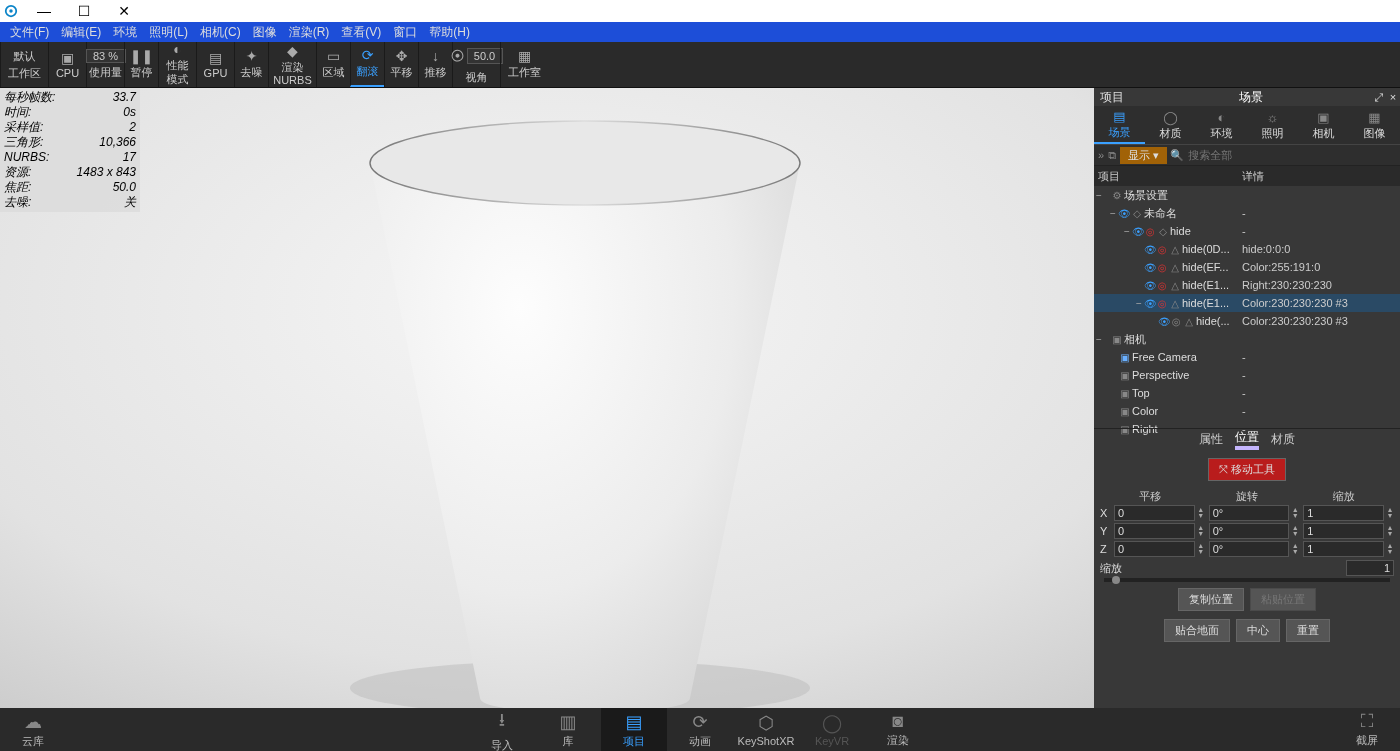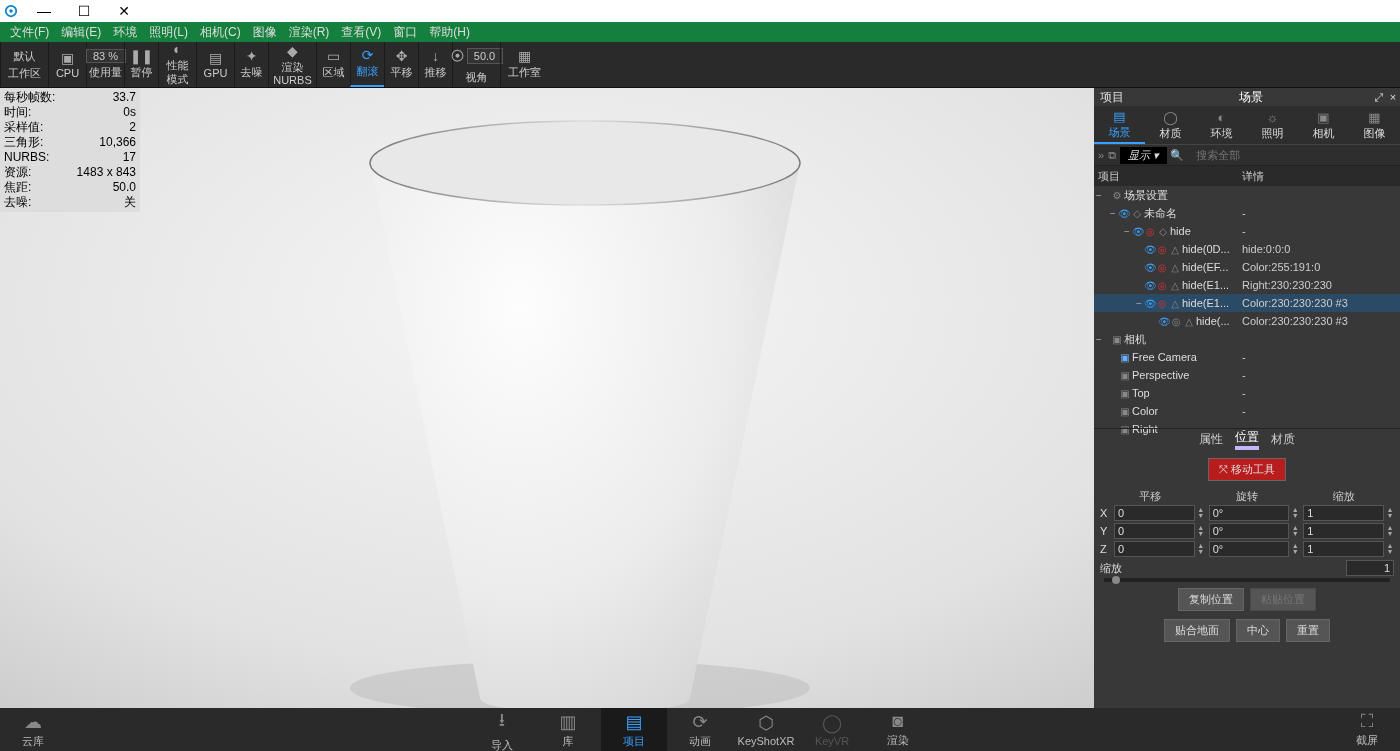--- a/index.html
+++ b/index.html
@@ -1,52 +1,52 @@
 <!DOCTYPE html>
 <html><head>
 <meta charset="utf-8">
 <style>
 * { margin: 0; padding: 0; box-sizing: border-box; font-family: "Microsoft YaHei", Arial, sans-serif; -webkit-font-smoothing: antialiased; }
 html, body { width: 1400px; height: 751px; overflow: hidden; background: #3a3a3a; color: #ddd; font-size: 12px; }
 .titlebar { height: 22px; background: #fff; color: #000; display: flex; align-items: center; padding: 0 4px; }
 .titlebar .logo { width: 14px; height: 14px; margin-right: 6px; }
 .titlebar .title { flex: 1; font-size: 12px; }
 .titlebar .wbtn { width: 40px; text-align: center; font-size: 14px; cursor: pointer; }
-.menubar { height: 20px; background: #15803d; display: flex; align-items: center; padding: 0 4px; font-size: 12px; color: #ddd; }
+.menubar { height: 20px; background: #1d4ed8; display: flex; align-items: center; padding: 0 4px; font-size: 12px; color: #ddd; }
 .menubar .mitem { padding: 0 6px; cursor: pointer; }
 .toolbar { height: 46px; background: #2a2a2a; display: flex; align-items: stretch; border-bottom: 1px solid #111; }
 .tbtn { width: 38px; display: flex; flex-direction: column; align-items: center; justify-content: center; gap: 2px; font-size: 11px; color: #ccc; cursor: pointer; border-left: 1px solid #1a1a1a; }
 .tbtn.small { width: 34px; }
 .tbtn .ticon { font-size: 14px; color: #aaa; line-height: 1; }
 .tbtn.active .ticon { color: #3aa0ff; }
 .tbtn.active .tlbl { color: #3aa0ff; }
 .tbtn.active { border-bottom: 2px solid #3aa0ff; }
 .tbtn .tlbl { font-size: 11px; }
 .tbtn.wide { width: 48px; }
 .pctbox { width: 50px; display: flex; align-items: center; justify-content: center; background: #333; margin: 8px 4px; border: 1px solid #555; font-size: 11px; }
 .valuebox { width: 36px; display: flex; align-items: center; justify-content: center; background: #333; margin: 4px 0; border: 1px solid #555; font-size: 11px; height: 16px; }
 .main { display: flex; height: 620px; }
 .viewport { flex: 1; position: relative; background: #d8d8d8; overflow: hidden; }
 .viewport svg { position: absolute; inset: 0; }
-.stats { position: absolute; top: 0; left: 0; width: 140px; background: rgba(220,220,220,0.88); color: #000; font-size: 12px; font-family: "SimSun", monospace; padding: 2px 4px; line-height: 15px; }
+.stats { position: absolute; top: 0; left: 0; width: 140px; background: rgba(220,220,220,0.88); color: #000; font-size: 12px; font-family: "SimSun", monospace; padding: 2px 4px; line-height: 15px; font-style: italic; }
 .stats .row { display: flex; justify-content: space-between; }
 .panel { width: 306px; background: #383838; display: flex; flex-direction: column; }
 .panelhead { height: 18px; display: flex; align-items: center; font-size: 12px; }
 .panelhead .phlabel { padding: 0 6px; }
 .panelhead .phcenter { flex: 1; text-align: center; color: #fff; }
 .panelhead .phicon { width: 14px; text-align: center; cursor: pointer; font-size: 11px; }
 .tabs { display: flex; height: 38px; background: #2e2e2e; }
 .tab { flex: 1; display: flex; flex-direction: column; align-items: center; justify-content: center; gap: 1px; font-size: 11px; cursor: pointer; }
 .tab .ticon { font-size: 13px; color: #888; }
 .tab.active { color: #3aa0ff; border-bottom: 2px solid #3aa0ff; }
 .tab.active .ticon { color: #3aa0ff; }
 .searchrow { height: 22px; display: flex; align-items: center; padding: 0 4px; gap: 4px; background: #2e2e2e; border-top: 1px solid #444; border-bottom: 1px solid #222; }
 .searchrow .chev { font-size: 11px; color: #888; }
-.searchrow .dispbtn { background: #000000; padding: 1px 8px; font-size: 11px; cursor: pointer; font-style: italic; }
-.searchrow input { flex: 1; background: transparent; border: none; color: #aaa; font-size: 11px; outline: none; margin-left: 8px; }
+.searchrow .dispbtn { background: #a16207; padding: 1px 8px; font-size: 11px; cursor: pointer; }
+.searchrow input { flex: 1; background: transparent; border: none; color: #aaa; font-size: 11px; outline: none; }
 .hdrrow { display: flex; height: 20px; background: #2a2a2a; color: #ccc; font-size: 11px; align-items: center; }
 .hdrrow .col1 { width: 148px; padding-left: 4px; }
 .hdrrow .col2 { flex: 1; }
 .tree { background: #383838; font-size: 12px; height: 242px; }
 .trow { display: flex; align-items: center; height: 18px; cursor: pointer; }
 .trow .tog { width: 10px; text-align: center; font-size: 10px; color: #aaa; }
 .trow .eye { width: 12px; text-align: center; font-size: 10px; color: #3aa0ff; }
 .trow .target { width: 12px; text-align: center; font-size: 10px; color: #d33; }
 .trow .ico { width: 14px; text-align: center; font-size: 10px; color: #888; }
 .trow .ico.blue { color: #6ab0ff; }

